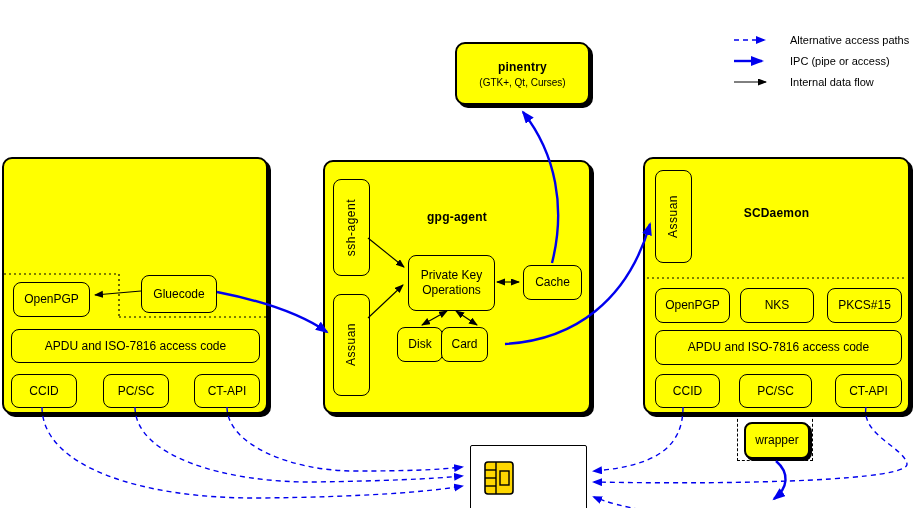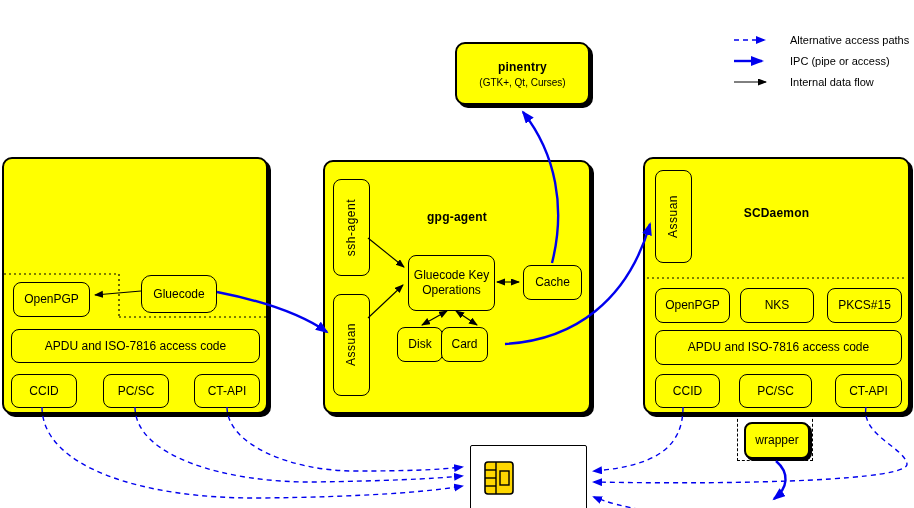--- a/index.html
+++ b/index.html
@@ -44,37 +44,37 @@
   <div class="legend-label" style="top:25px">IPC (pipe or access)</div>
   <div class="legend-label" style="top:46px">Internal data flow</div>
 
   <div class="bigbox pinentry-box" style="left:455px;top:12px;width:131px;height:59px;">
     <div class="bigtitle">pinentry</div>
     <div class="pinentry-sub">(GTK+, Qt, Curses)</div>
   </div>
 
   <div class="bigbox" style="left:2px;top:127px;width:262px;height:253px;">
     <div class="node" style="left:9px;top:123px;width:75px;height:33px;">OpenPGP</div>
-    <div class="node" style="left:137px;top:116px;width:74px;height:36px;border-radius:10px;">Gluecode</div>
+    <div class="node" style="left:137px;top:116px;width:74px;height:36px;">Gluecode</div>
     <div class="node" style="left:7px;top:170px;width:247px;height:32px;">APDU and ISO-7816 access code</div>
     <div class="node" style="left:7px;top:215px;width:64px;height:32px;">CCID</div>
     <div class="node" style="left:99px;top:215px;width:64px;height:32px;">PC/SC</div>
     <div class="node" style="left:190px;top:215px;width:64px;height:32px;">CT-API</div>
   </div>
 
   <div class="bigbox" style="left:323px;top:130px;width:264px;height:250px;">
     <div class="bigtitle" style="top:48px;">gpg-agent</div>
     <div class="node vert" style="left:8px;top:17px;width:35px;height:95px;">
         <span>ssh-agent</span>
       </div>
     <div class="node vert" style="left:8px;top:132px;width:35px;height:100px;">
         <span>Assuan</span>
       </div>
     <div class="node" style="left:83px;top:93px;width:85px;height:54px;flex-direction:column;">
-      <div>Gluecode Key</div>
+      <div>Private Key</div>
       <div>Operations</div>
     </div>
     <div class="node" style="left:198px;top:103px;width:57px;height:33px;">Cache</div>
     <div class="node" style="left:72px;top:165px;width:44px;height:33px;">Disk</div>
     <div class="node" style="left:116px;top:165px;width:45px;height:33px;text-align:right;">Card</div>
   </div>
 
   <div class="bigbox" style="left:643px;top:127px;width:263px;height:253px;">
     <div class="bigtitle" style="top:47px;">SCDaemon</div>
     <div class="node vert" style="left:10px;top:11px;width:35px;height:91px;">

